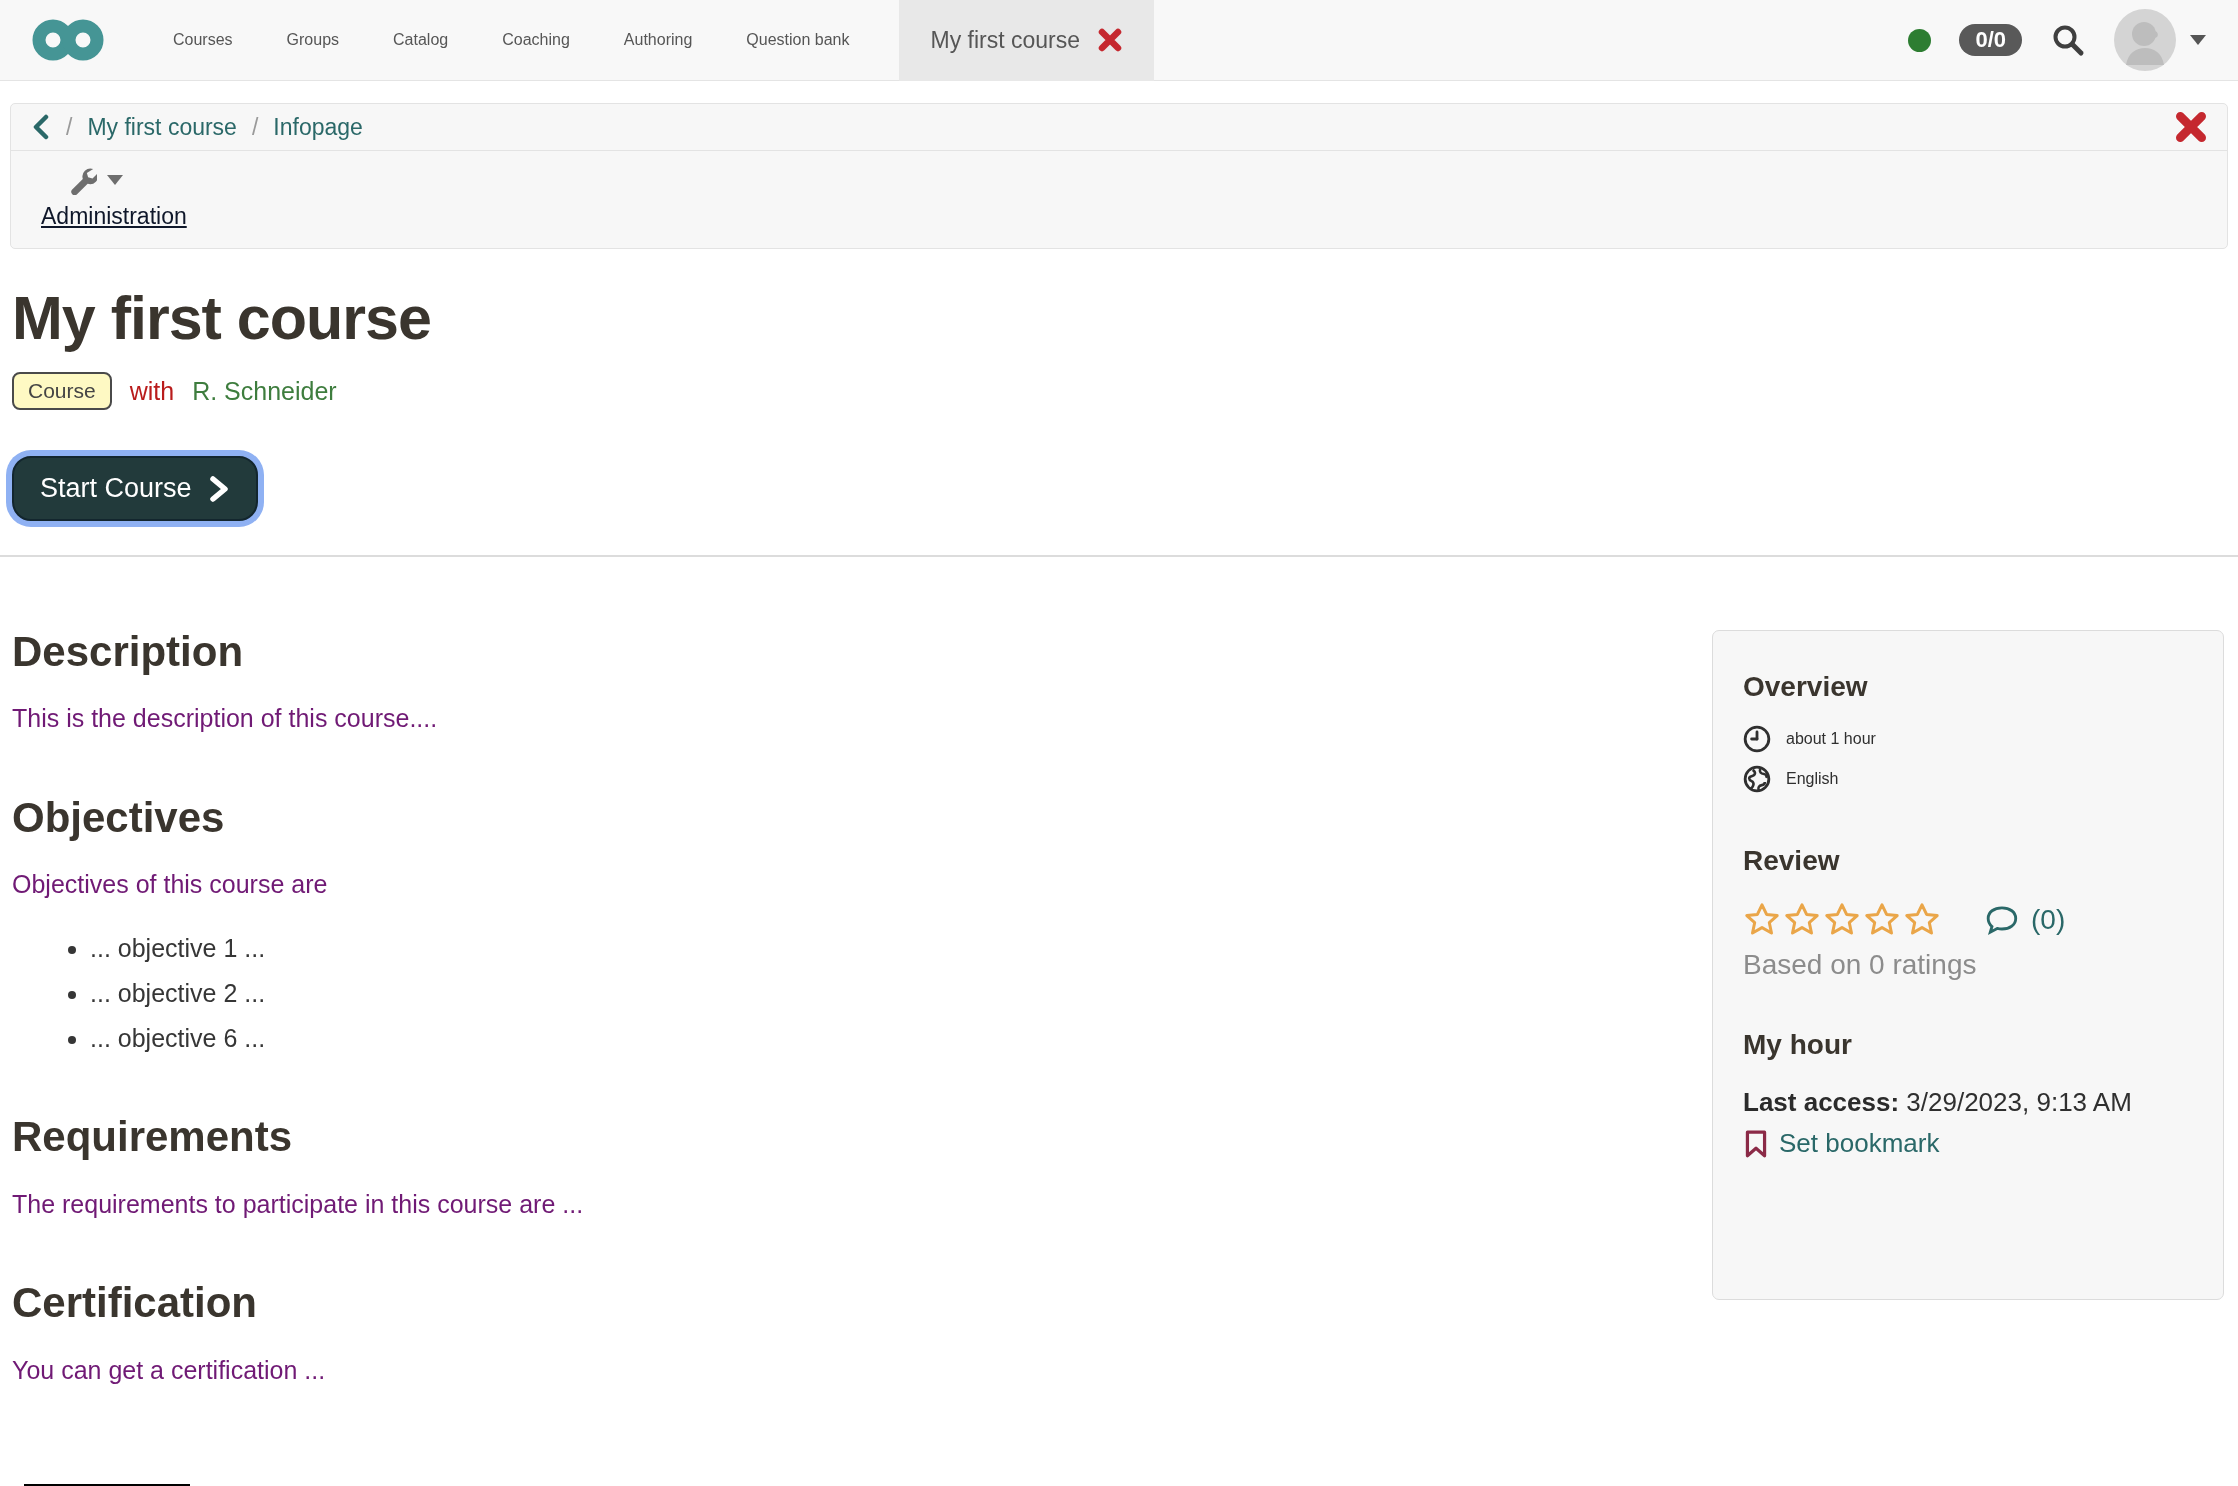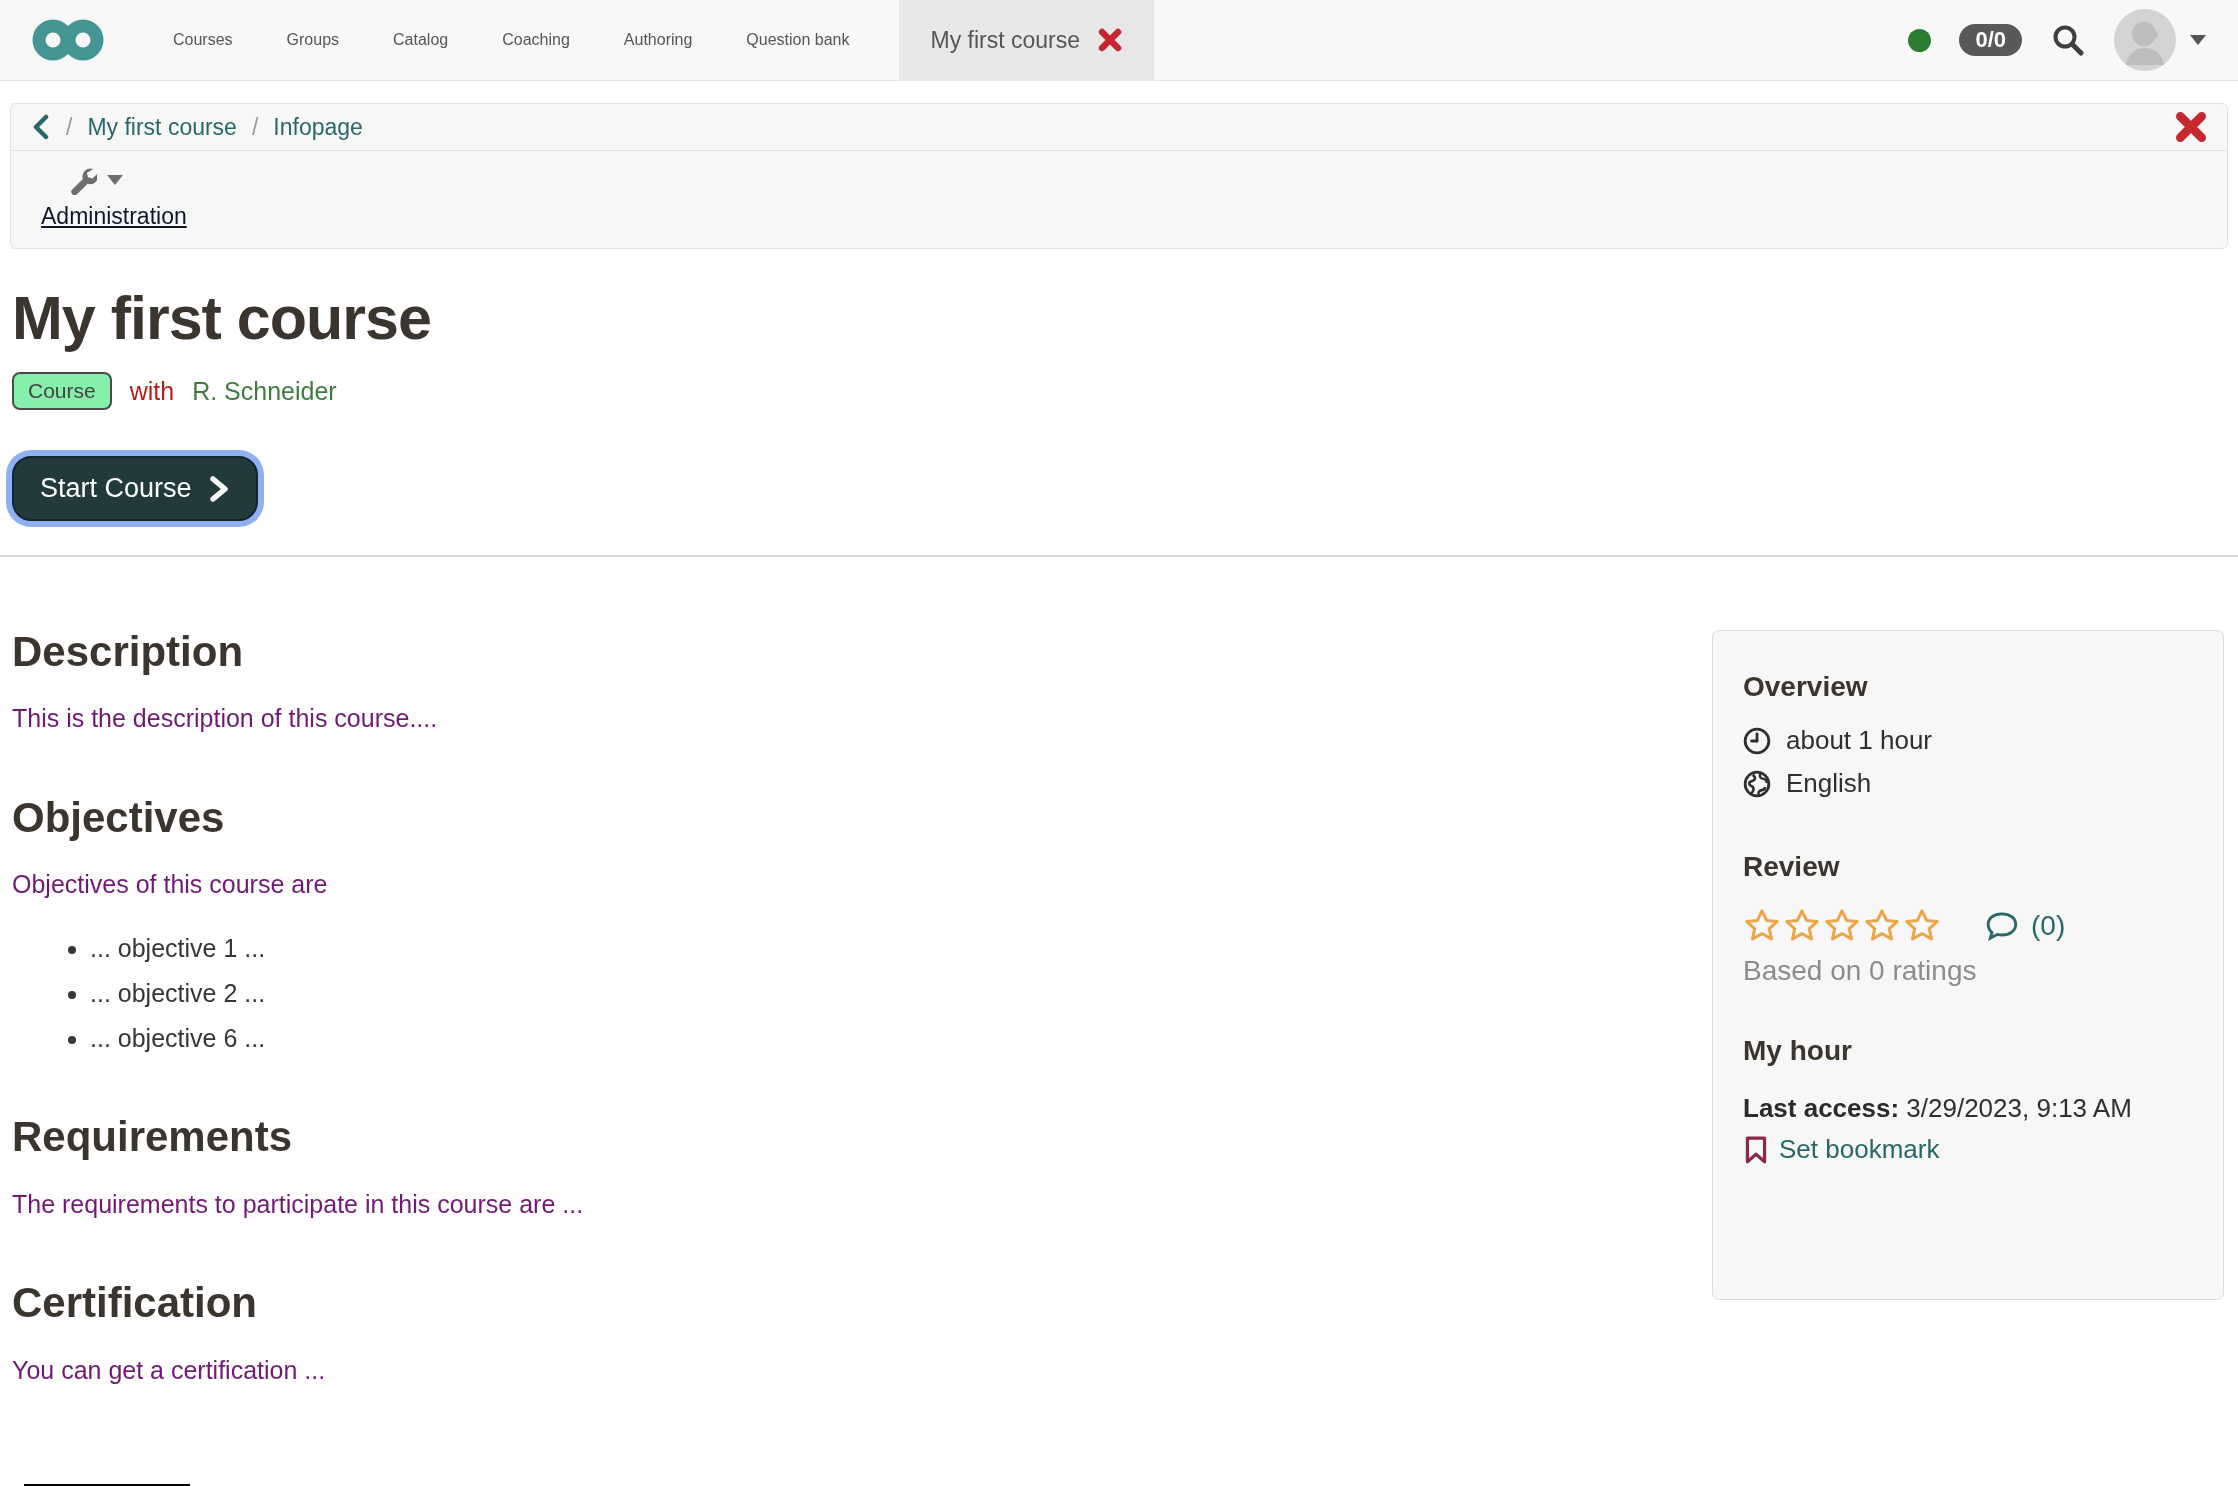--- a/index.html
+++ b/index.html
@@ -51,21 +51,21 @@
   .admin-icons { display:flex; align-items:center; gap:10px; padding-left:26px; }
   .admin-label { font-size:23px; color:#0f172a; margin-top:8px;text-decoration:underline; }
   
   .page-title {
     margin:36px 0 0 12px; font-size:61px; font-weight:bold; color:#3a352e;
     letter-spacing:-1px; line-height:1.1;
   }
   .meta-row { margin:20px 0 0 12px; display:flex; align-items:center; gap:18px; }
   .type-badge {
     border:2px solid #4a4a4a; border-radius:8px; padding:5px 14px;
-    font-size:21px; color:#444; background:#86efac;
+    font-size:21px; color:#444; background:#fef9c3;
   }
   .with-txt { font-size:25px; color:#b91c1c; }
   .author-link { font-size:25px; color:#3e7d3e; cursor:pointer; }
   .start-btn {
     margin:46px 0 0 12px; display:inline-flex; align-items:center; gap:16px;
     background:#223a3b; color:#fff; font-size:27px; font-family:Liberation Sans, sans-serif;
     padding:15px 26px; border:2px solid #13262e; border-radius:19px;
     box-shadow:0 0 0 6px #8fb1f3; cursor:pointer;
   }
   .top-divider { border:none; border-top:2px solid #dcdcdc; margin:34px 0 0 0; }
@@ -79,21 +79,21 @@
   .obj-list { margin:30px 0 0 0; padding-left:78px; }
   .obj-list li { font-size:25px; color:#363636; margin-bottom:11px; line-height:1.35; }
   
   .card {
     width:512px; min-height:670px; margin-top:73px; flex-shrink:0;
     background:#f7f7f7; border:1px solid #dcdcdc; border-radius:7px;
     padding:40px 30px;
   }
   .card-h { font-size:28px; font-weight:bold; color:#3a352e; margin:0; }
   .card-h.mt { margin-top:52px; }
-  .fact-row { display:flex; align-items:center; gap:15px; margin-top:22px; font-size:26px; color:#2f2f2f; }
+  .fact-row { display:flex; align-items:center; gap:15px; margin-top:22px; font-size:16px; color:#2f2f2f; }
   .fact-row + .fact-row { margin-top:12px; }
   .stars-row { display:flex; align-items:center; margin-top:24px; }
   .stars { display:flex; gap:2px; cursor:pointer; }
   .comment-wrap { display:flex; align-items:center; gap:10px; margin-left:44px; cursor:pointer; }
   .comment-count { font-size:28px; color:#2a6868; }
   .ratings-note { font-size:28px; color:#8c8c8c; margin-top:10px; }
   .access-row { margin-top:26px; font-size:26px; color:#2f2f2f; }
   .access-row b { color:#2b2b2b; }
   .bookmark-row { display:flex; align-items:center; gap:10px; margin-top:10px; cursor:pointer; }
   .bookmark-label { font-size:26px; color:#2a6868; }

